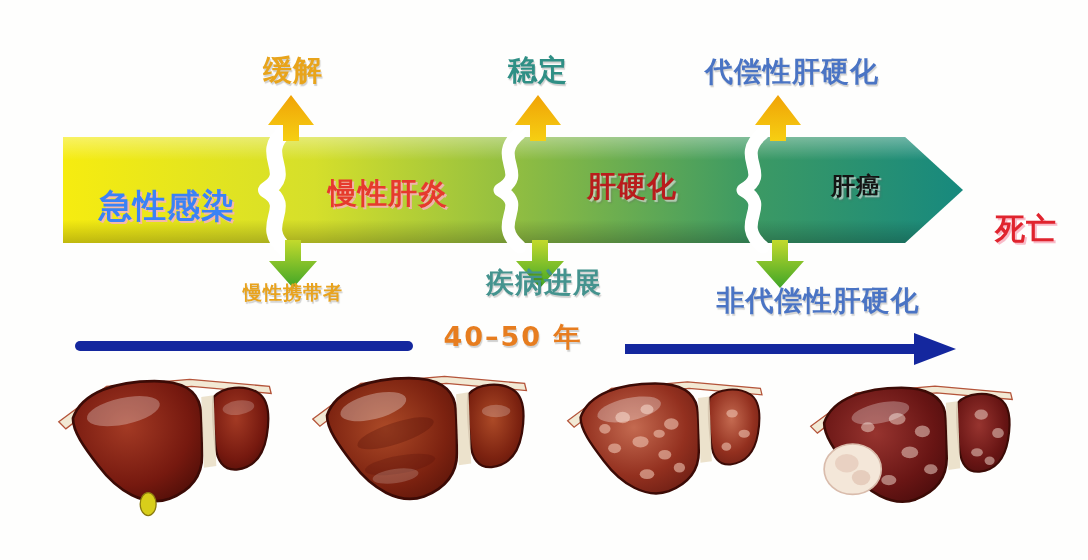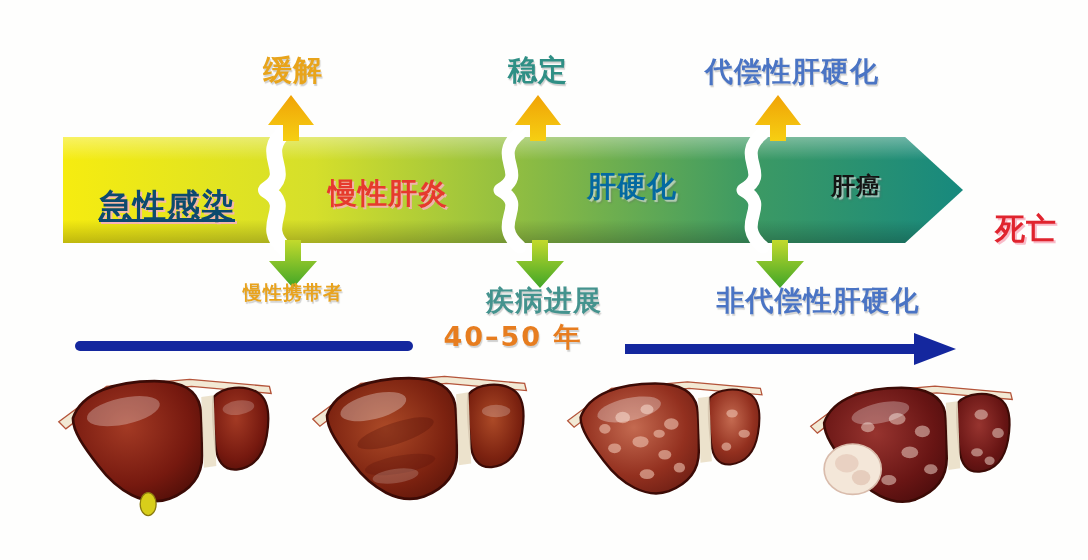--- a/index.html
+++ b/index.html
@@ -21,21 +21,21 @@
   
   #lbl-remission      {left:293px; top:56px;  font-size:29px;}
   #lbl-stable         {left:538px; top:56px;  font-size:29px;}
   #lbl-compensated    {left:776px; top:58px;  font-size:28px;margin-left:16px;}
   #lbl-acute          {left:167px; top:189px; font-size:33px;}
   #lbl-chronic-hep    {left:388px; top:171px; font-size:29px;}
   #lbl-cirrhosis      {left:632px; top:172px; font-size:29px;}
   #lbl-cancer         {left:856px; top:174px; font-size:24px;}
   #lbl-death          {left:1026px;top:169px; font-size:30px;margin-top:45px;}
   #lbl-carrier        {left:293px; top:283px; font-size:19px;}
-  #lbl-progression    {left:544px; top:287px; font-size:28px;}
+  #lbl-progression    {left:544px; top:269px; font-size:28px;}
   #lbl-decompensated  {left:818px; top:287px; font-size:28px;text-align:center;}
   #lbl-duration       {left:513px; top:323px; font-size:27px; letter-spacing:2px;}
 </style>
 </head>
 <body>
 
 <div class="canvas">
 
 <svg class="layer" viewBox="0 0 1088 560">
   <defs>
@@ -177,23 +177,23 @@
       <ellipse cx="62" cy="115" rx="11" ry="9" fill="#E0C2B0" opacity="0.7"></ellipse>
     </g>
     <ellipse cx="85" cy="38" rx="35" ry="12" fill="#FFFFFF" opacity="0.28" transform="rotate(-12 85 38)"></ellipse>
   </g>
 </svg>
 
 <div id="lbl-remission" class="lbl outcome" style="color: rgb(232, 164, 27);">缓解</div>
 <div id="lbl-stable" class="lbl outcome" style="color: rgb(47, 143, 133);">稳定</div>
 <div id="lbl-compensated" class="lbl outcome" style="color: rgb(74, 116, 196);">代偿性肝硬化</div>
 
-<div id="lbl-acute" class="lbl red" style="color: #0c4a6e; text-decoration: underline;">急性感染</div>
+<div id="lbl-acute" class="lbl red" style="color: #3b82f6;">急性感染</div>
 <div id="lbl-chronic-hep" class="lbl red" style="color: rgb(230, 58, 45); margin-top: 8px;">慢性肝炎</div>
-<div id="lbl-cirrhosis" class="lbl dark" style="color: #0369a1;">肝硬化</div>
+<div id="lbl-cirrhosis" class="lbl dark" style="color: #b91c1c;">肝硬化</div>
 <div id="lbl-cancer" class="lbl dark" style="color: rgb(20, 20, 20);">肝癌</div>
 <div id="lbl-death" class="lbl red" style="color: rgb(224, 36, 46);">死亡</div>
 
 <div id="lbl-carrier" class="lbl outcome" style="color: rgb(232, 163, 30);">慢性携带者</div>
 <div id="lbl-progression" class="lbl outcome" style="color: rgb(68, 147, 142);">疾病进展</div>
 <div id="lbl-decompensated" class="lbl outcome" style="color: rgb(74, 116, 196);">非代偿性肝硬化</div>
 <div id="lbl-duration" class="lbl outcome" style="color: rgb(231, 125, 31);">40–50 年</div>
 
 </div>
 

